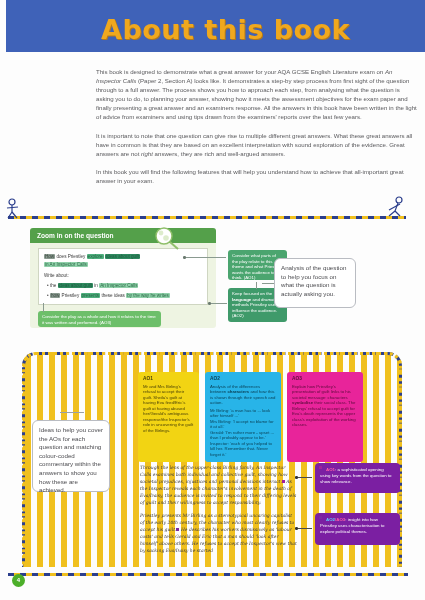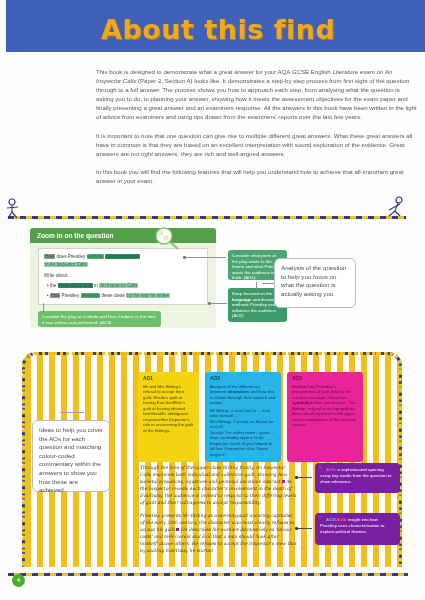--- a/index.html
+++ b/index.html
@@ -216,21 +216,21 @@
     text-align: center;
     line-height: 13px;
   }
 </style>
 </head>
 <body>
 
 <div class="page">
 
   <div class="header-band">
-    <div class="header-title">About this find</div>
+    <div class="header-title">About this book</div>
   </div>
 
   <div class="intro">
     <p>
       <span>This book is designed to demonstrate what a great answer for your AQA GCSE English Literature exam on </span><i>An Inspector Calls</i><span> (Paper 2, Section A) looks like. It demonstrates a step-by step process from first sight of the question through to a full answer. The process shows you how to approach each step, from analysing what the question is asking you to do, to planning your answer, showing how it meets the assessment objectives for the exam paper and finally presenting a great answer and an examiners response. All the answers in this book have been written in the light of advice from examiners and using tips drawn from the examiners' reports over the last few years.</span>
     </p>
     <p>
       <span>It is important to note that one question can give rise to multiple different great answers. What these great answers all have in common is that they are based on an excellent interpretation with sound exploration of the evidence. Great answers are not </span><i>right</i><span> answers, they are rich and well-argued answers.</span>
     </p>
     <p>In this book you will find the following features that will help you understand how to achieve that all-important great answer in your exam.</p>

